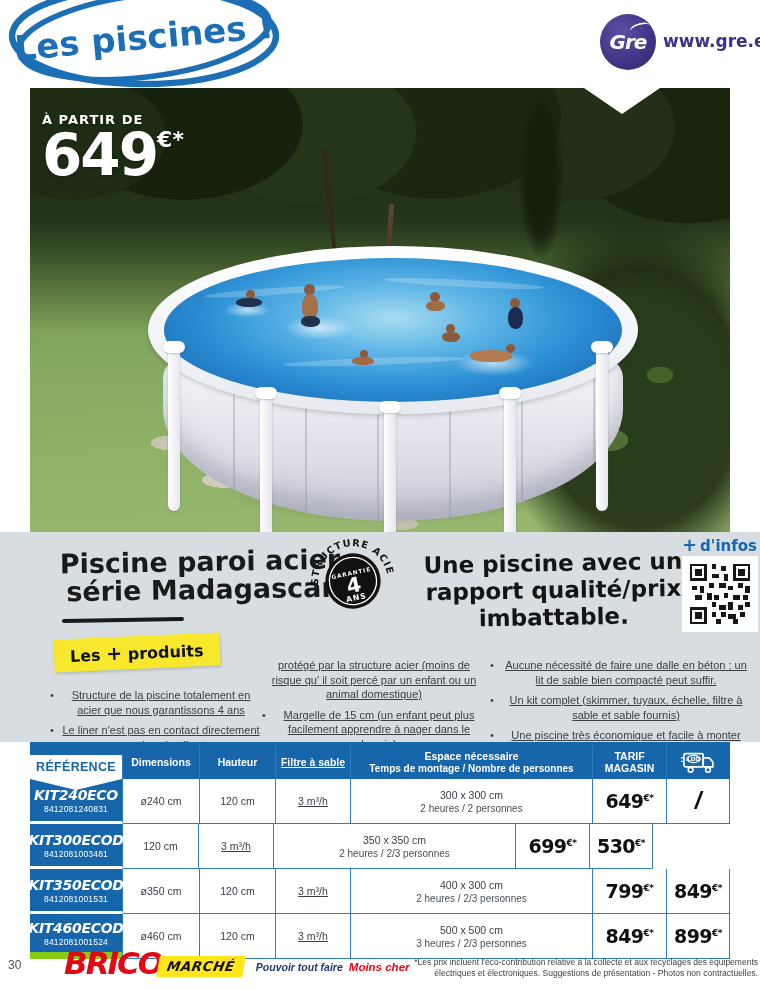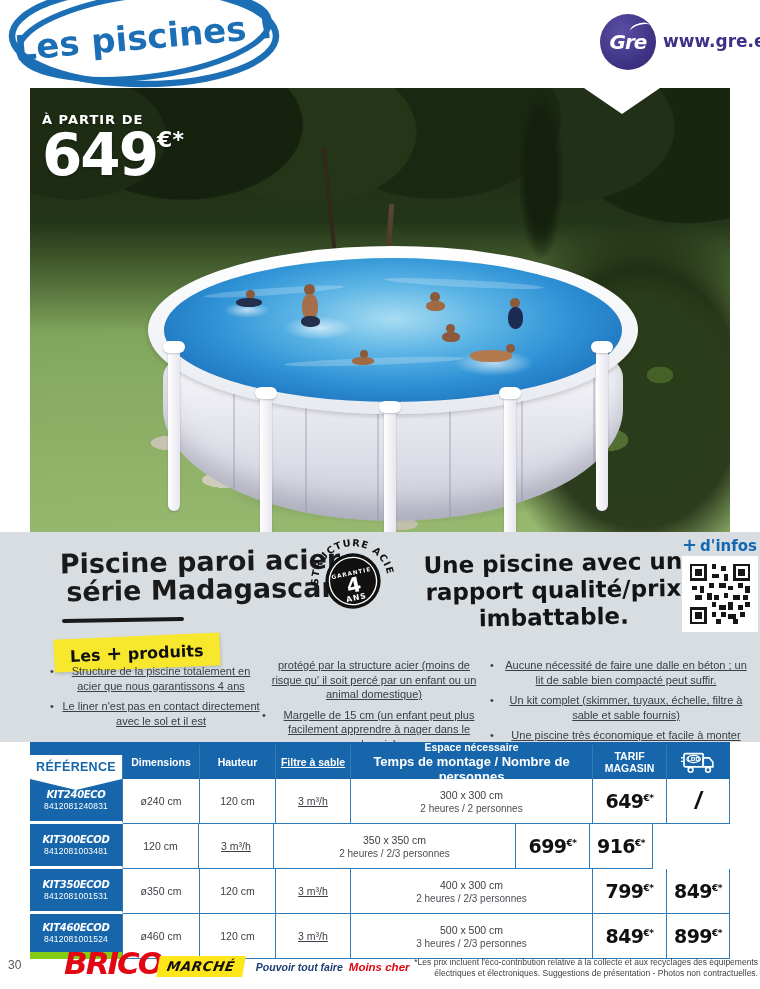--- a/index.html
+++ b/index.html
@@ -117,45 +117,45 @@
   .infos { position:absolute; left:682px; top:2px; color:#1468b3;
     font-family:"DejaVu Sans", sans-serif; font-weight:800; font-size:15px; }
   .infos .plus { font-size:18px; font-weight:900; margin-right:3px; }
   .qr-box { position:absolute; left:682px; top:24px; width:76px; height:76px; background:#ffffff;
     display:flex; align-items:center; justify-content:center; }
   .plus-tag { position:absolute; left:54px; top:104px; background:#f8e82d; color:#101010;
     padding:5px 16px 6px; transform:rotate(-2.5deg); box-shadow:1px 2px 3px rgba(0,0,0,.15);
     font-family:"DejaVu Sans", sans-serif; font-weight:800; font-size:16px; }
   .plus-tag .plus { font-size:19px; font-weight:900; }
   .fcol { position:absolute; font-size:11px; line-height:1.32; color:#3a4045;text-decoration:underline; }
-  .fcol1 { left:50px;  top:132px; width:212px; }
+  .fcol1 { left:50px;  top:156px; width:212px; }
   .fcol2 { left:262px; top:126px; width:224px; }
   .fcol3 { left:490px; top:126px; width:262px; }
   .fitem { position:relative; padding-left:10px; margin-bottom:6px; }
   .fitem::before { content:"•"; position:absolute; left:0; top:0; }
   .fcont { margin-bottom:6px; }
 
   
   .spec-table { position:absolute; left:30px; top:742px; width:700px; border-top:3px solid #1766ab; }
   .thead { display:flex; height:34px; background:#1766ab; color:#ffffff; }
   .th { display:flex; flex-direction:column; align-items:center; justify-content:center;
     font-weight:bold; font-size:10.5px; border-right:1px solid #2f7cba; text-align:center; }
   .th-ref { background:#ffffff; color:#1766ab; font-size:12.5px; letter-spacing:.3px;margin-top:10px; }
   .w-ref{width:93px;} .w-dim{width:77px;} .w-hau{width:76px;} .w-fil{width:75px;text-decoration:underline;}
   .w-esp{width:242px;} .w-tar{width:74px;} .w-ldd{width:63px; border-right:none;}
-  .th-line2 { font-size:13px; font-weight:bold; margin-top:1px; }
+  .th-line2 { font-size:10px; font-weight:bold; margin-top:1px; }
   .ref-notch { position:absolute; left:0px; top:34px; width:0; height:0; z-index:3;
     border-left:46.5px solid transparent; border-right:46.5px solid transparent; border-top:11px solid #ffffff; }
   .trow { display:flex; height:45px; }
   .td { display:flex; flex-direction:column; align-items:center; justify-content:center;
     background:#ffffff; border-right:1px solid #2f7cba; border-bottom:1px solid #2f7cba;
     font-size:10.5px; color:#3b4046; text-align:center; }
   .td-ref { background:#1766ab; color:#ffffff; border-right:1px solid #2f7cba; border-bottom:3px solid #ffffff; }
   .trow:last-child .td-ref { border-bottom:7px solid #84cc16; }
-  .ref-name { font-family:"DejaVu Sans", sans-serif; font-style:italic; font-weight:900; font-size:10px; letter-spacing:-.3px; }
+  .ref-name { font-family:"DejaVu Sans", sans-serif; font-style:italic; font-weight:900; font-size:14px; letter-spacing:-.3px; }
   .ref-ean { font-size:8.5px; margin-top:1px; letter-spacing:.2px; }
   .esp2 { font-size:10px; color:#4a4f54; margin-top:2px; }
   .price { font-family:"DejaVu Sans", sans-serif; font-weight:900; font-size:19px; color:#101010; letter-spacing:-.5px; }
   .price sup { font-size:9px; font-weight:800; }
   .slash { font-size:24px; font-weight:700; font-style:italic; color:#101010; }
 
   
   .page-num { position:absolute; left:8px; top:958px; font-size:12px; color:#555; }
   .brand-row { position:absolute; left:64px; top:948px; display:flex; align-items:flex-end; }
   .brico { font-family:"DejaVu Sans", sans-serif; font-style:italic; font-weight:900;
@@ -367,21 +367,21 @@
       <div class="td w-hau">120 cm</div>
       <div class="td w-fil">3 m³/h</div>
       <div class="td w-esp">
         <div>350 x 350 cm</div>
         <div class="esp2">2 heures / 2/3 personnes</div>
       </div>
       <div class="td w-tar">
           <span class="price"><span>699</span><sup>€*</sup></span>
         </div>
       <div class="td w-ldd">
-          <span class="price"><span>916</span><sup>€*</sup></span>
+          <span class="price"><span>530</span><sup>€*</sup></span>
         </div>
     </div>
 
     <div class="trow">
       <div class="td td-ref w-ref">
         <div class="ref-name">KIT350ECOD</div>
         <div class="ref-ean">8412081001531</div>
       </div>
       <div class="td w-dim">ø350 cm</div>
       <div class="td w-hau">120 cm</div>

